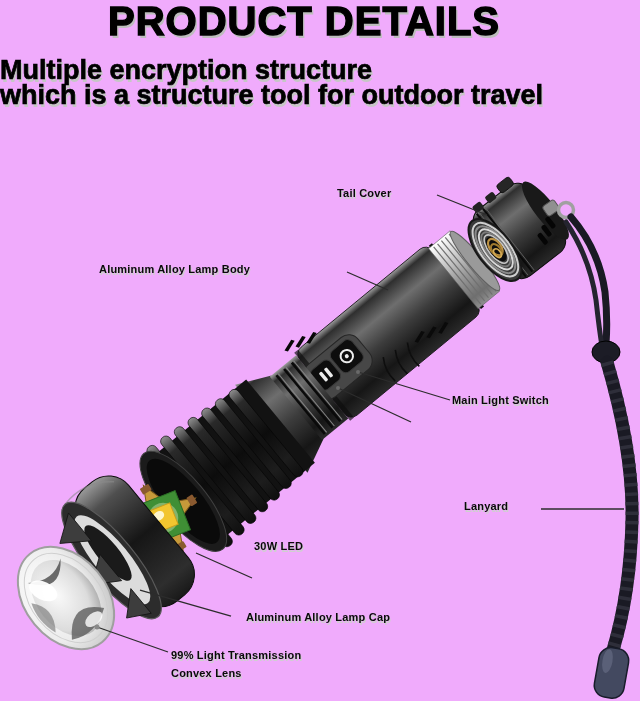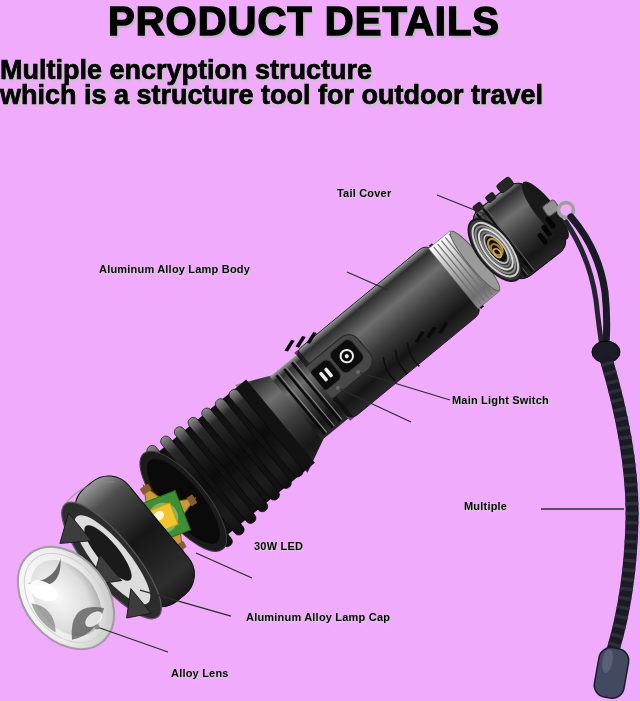--- a/index.html
+++ b/index.html
@@ -251,24 +251,24 @@
     <div>which is a structure tool for outdoor travel</div>
   </div>
 
   <div class="callout" style="left:337px;top:184px">Tail Cover</div>
 
   <div class="callout" style="left:99px;top:260px">Aluminum Alloy Lamp Body</div>
 
   <div class="callout" style="left:452px;top:391px">Main Light Switch</div>
 
 
-  <div class="callout" style="left:464px;top:497px">Multiple</div>
+  <div class="callout" style="left:464px;top:497px">Lanyard</div>
 
   <div class="callout" style="left:254px;top:537px">30W LED</div>
 
   <div class="callout" style="left:246px;top:608px">Aluminum Alloy Lamp Cap</div>
 
   <div class="callout" style="left:171px;top:646px;line-height:18px">
-    <br>
-    <span>Alloy Lens</span>
+    <span>99% Light Transmission</span><br>
+    <span>Convex Lens</span>
   </div>
 
 </div>
 
 </body></html>

